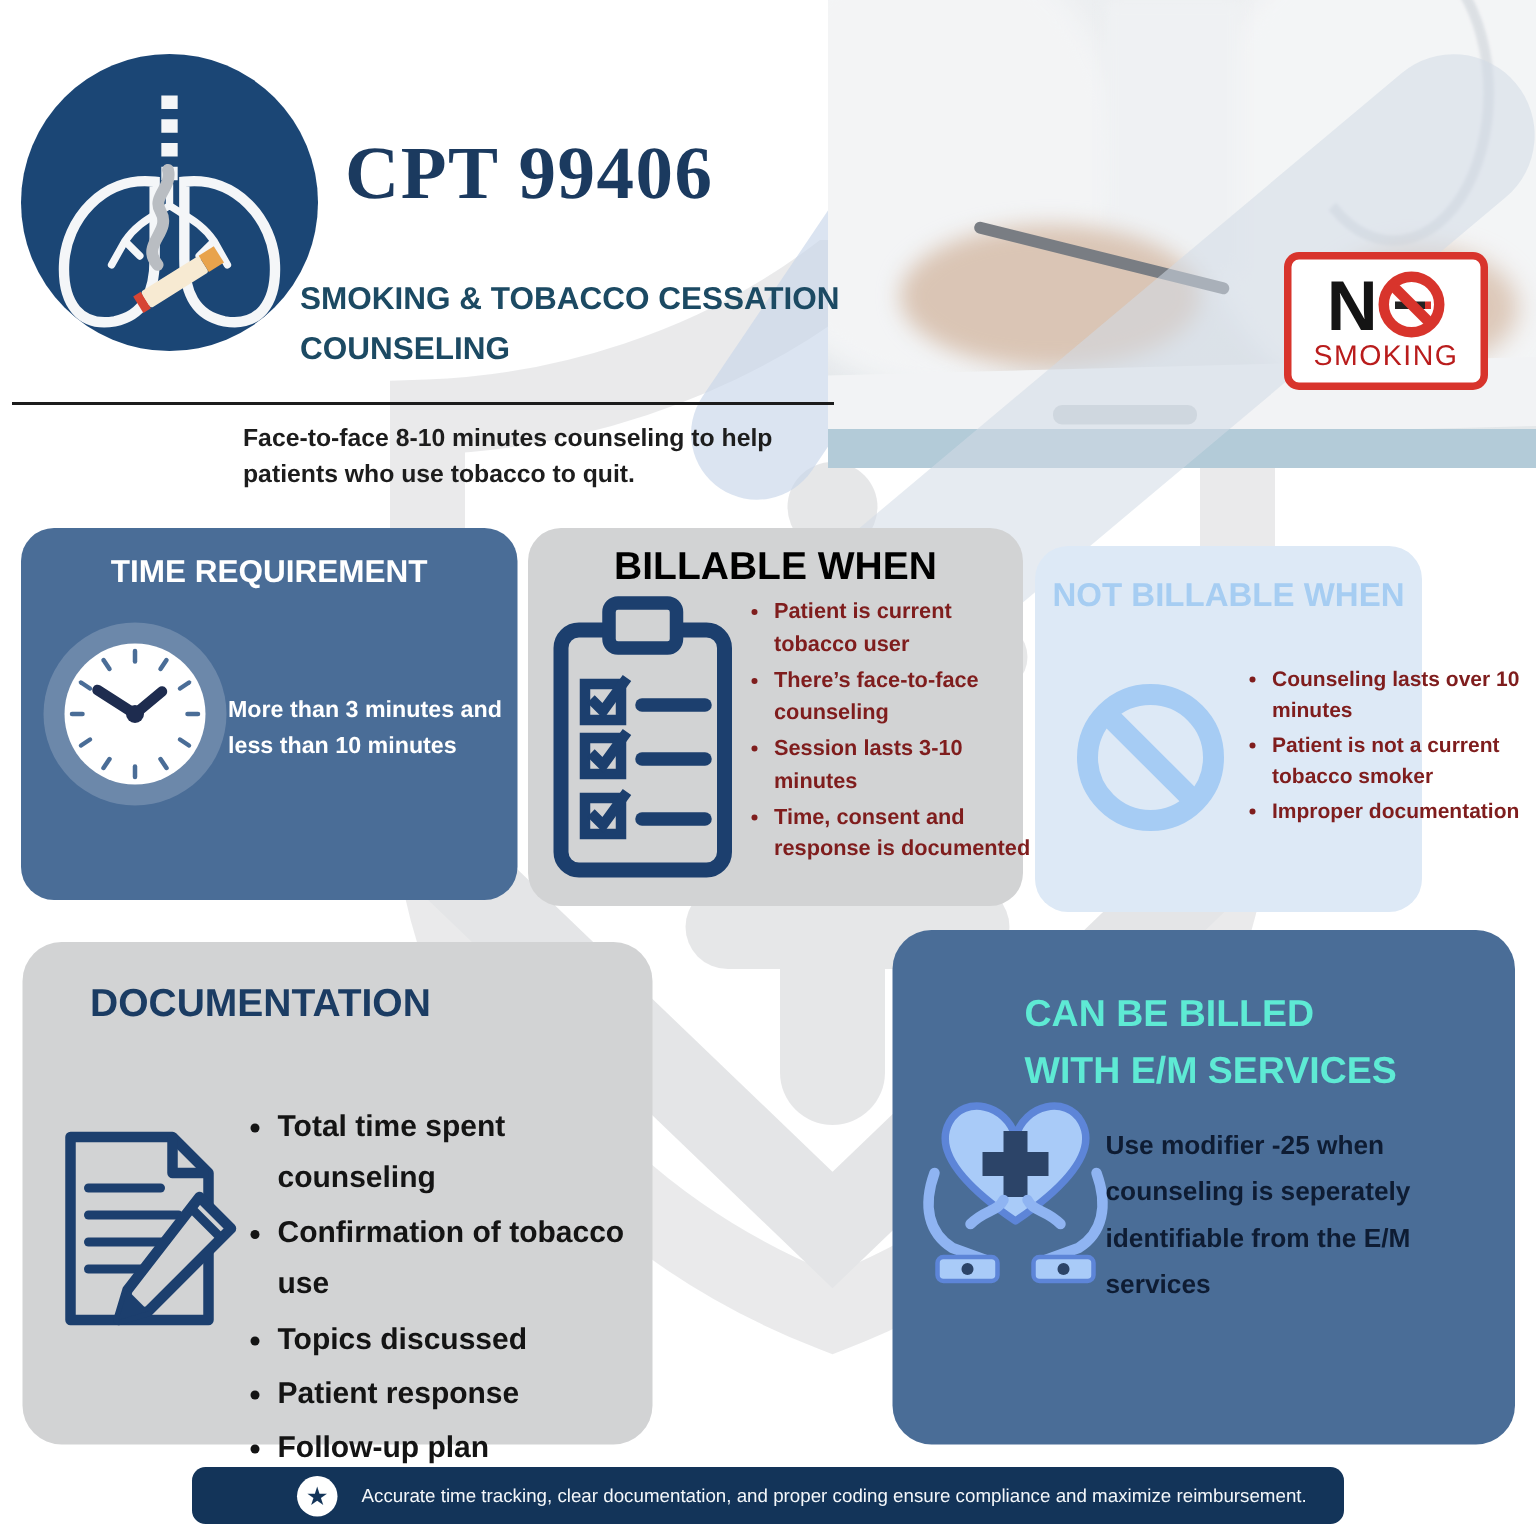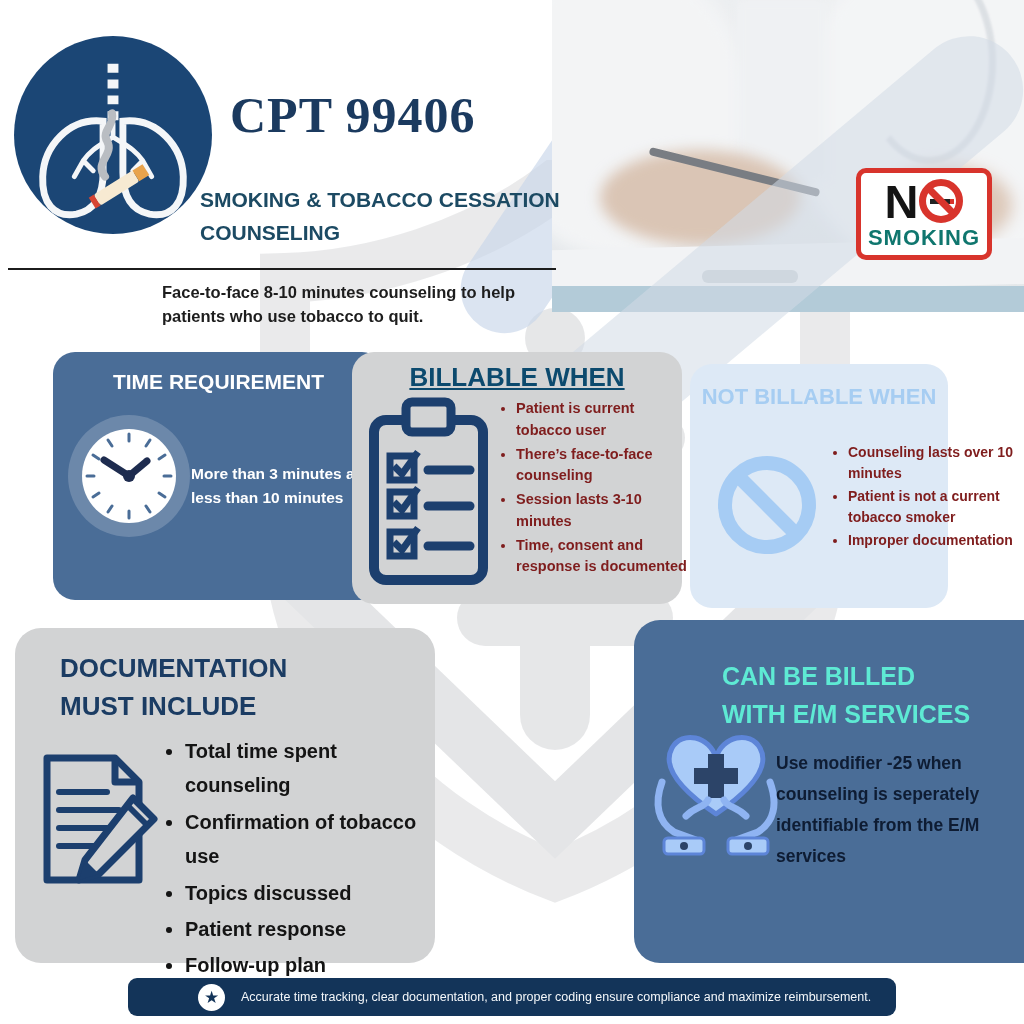--- a/index.html
+++ b/index.html
@@ -49,29 +49,29 @@
     border:5px solid #d8342c;border-radius:10px;box-sizing:border-box;z-index:4;
     display:flex;flex-direction:column;align-items:center;justify-content:center;}
   .sign-top{display:flex;align-items:center;height:48px;}
   .sign-n{font-size:47px;font-weight:800;color:#141414;line-height:1;}
   .sign-circle{width:44px;height:44px;border:7px solid #d8342c;border-radius:50%;box-sizing:border-box;
     position:relative;margin-left:1px;}
   .sign-circle .cig{position:absolute;left:4px;top:13px;width:20px;height:5px;background:#222;}
   .sign-circle .cig-tip{position:absolute;left:24px;top:13px;width:4px;height:5px;background:#d8342c;}
   .sign-circle .slash{position:absolute;left:50%;top:50%;width:7px;height:33px;background:#d8342c;
     transform:translate(-50%,-50%) rotate(-45deg);}
-  .sign-smoking{font-size:22px;font-weight:700;letter-spacing:1px;color:#0f766e;}
+  .sign-smoking{font-size:19px;font-weight:400;letter-spacing:1px;color:#b91c1c;}
   
   .card{position:absolute;border-radius:22px;z-index:3;box-sizing:border-box;}
-  .card-steel{background:#4a6d97;margin-left:39px;}
+  .card-steel{background:#4a6d97;}
   .card-gray{background:#d2d3d4;}
   .card-lblue{background:#dde9f6;}
   .card-title{position:absolute;width:100%;text-align:center;font-weight:800;}
   .card-title-white{color:#ffffff;}
-  .card-title-navy{color:#0c4a6e;text-decoration:underline;}
+  .card-title-navy{color:#000000;}
   .card-title-lblue{color:#a6cdf2;}
   .bullets{position:absolute;margin:0;padding-left:18px;font-weight:700;color:#7f1d1d;list-style:disc outside;}
   .bullets li{margin:0 0 2px 0;}
   
   .card-a{left:14px;top:352px;width:331px;height:248px;}
   .card-a .card-title{top:18px;font-size:21px;}
   .card-a .clock{position:absolute;left:14px;top:62px;}
   .card-a .body-text{position:absolute;left:138px;top:110px;width:186px;color:#ffffff;
     font-size:15.5px;font-weight:700;line-height:1.55;}
   
@@ -231,21 +231,20 @@
     <ul class="bullets">
         <li>Counseling lasts over 10 minutes</li>
         <li>Patient is not a current tobacco smoker</li>
         <li>Improper documentation</li>
       </ul>
   </div>
 
   <div class="card card-gray card-d">
     <div class="title-block">
       <span class="title-line">DOCUMENTATION</span>
-      <span class="title-line">MUST INCLUDE</span>
     </div>
     <svg class="doc-icon" viewBox="0 0 130 140" width="130" height="140">
       <path d="M14,8 L82,8 L106,32 L106,130 L14,130 Z" fill="none" stroke="#1c3f6e" stroke-width="7" stroke-linejoin="round"></path>
       <path d="M82,8 L82,32 L106,32" fill="none" stroke="#1c3f6e" stroke-width="7" stroke-linejoin="round"></path>
       <g stroke="#1c3f6e" stroke-width="6" stroke-linecap="round">
         <line x1="26" y1="42" x2="74" y2="42"></line>
           <line x1="26" y1="60" x2="86" y2="60"></line>
         <line x1="26" y1="78" x2="86" y2="78"></line>
           <line x1="26" y1="96" x2="66" y2="96"></line>
       </g>

